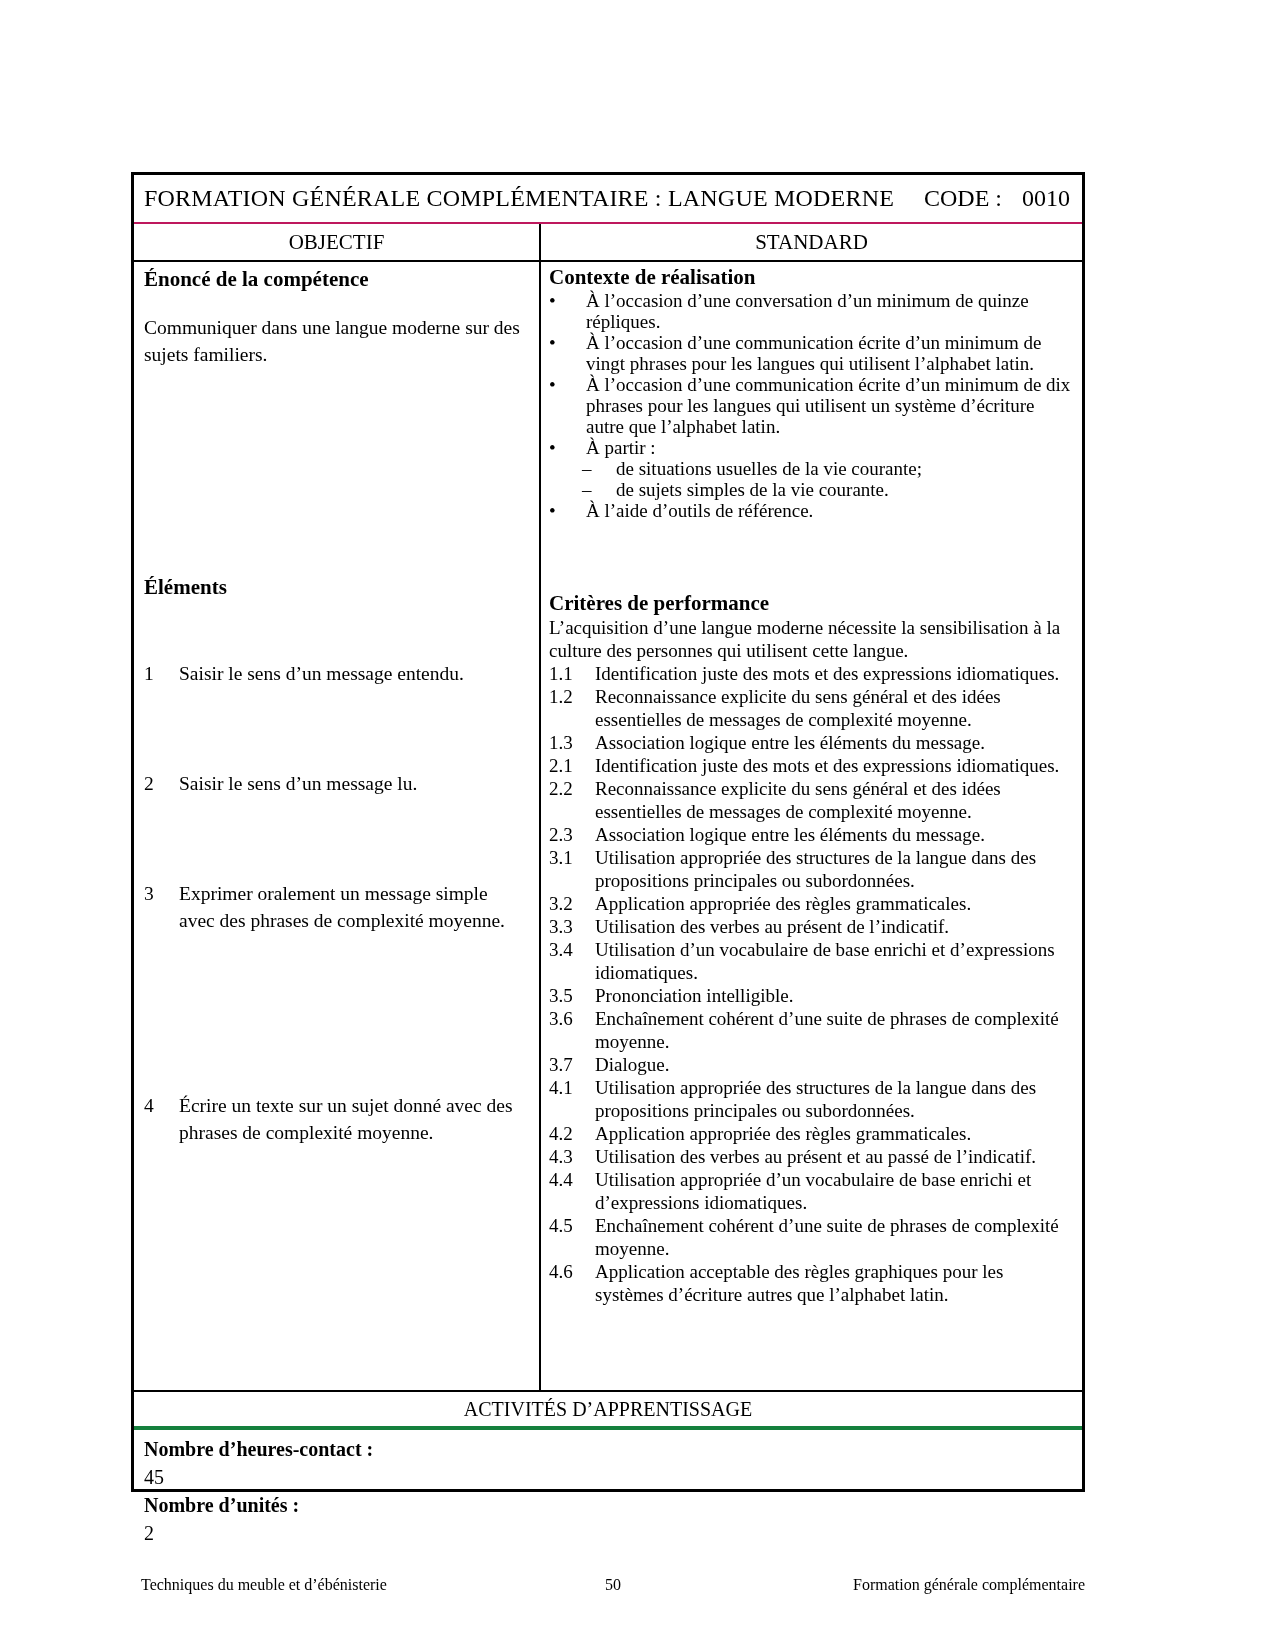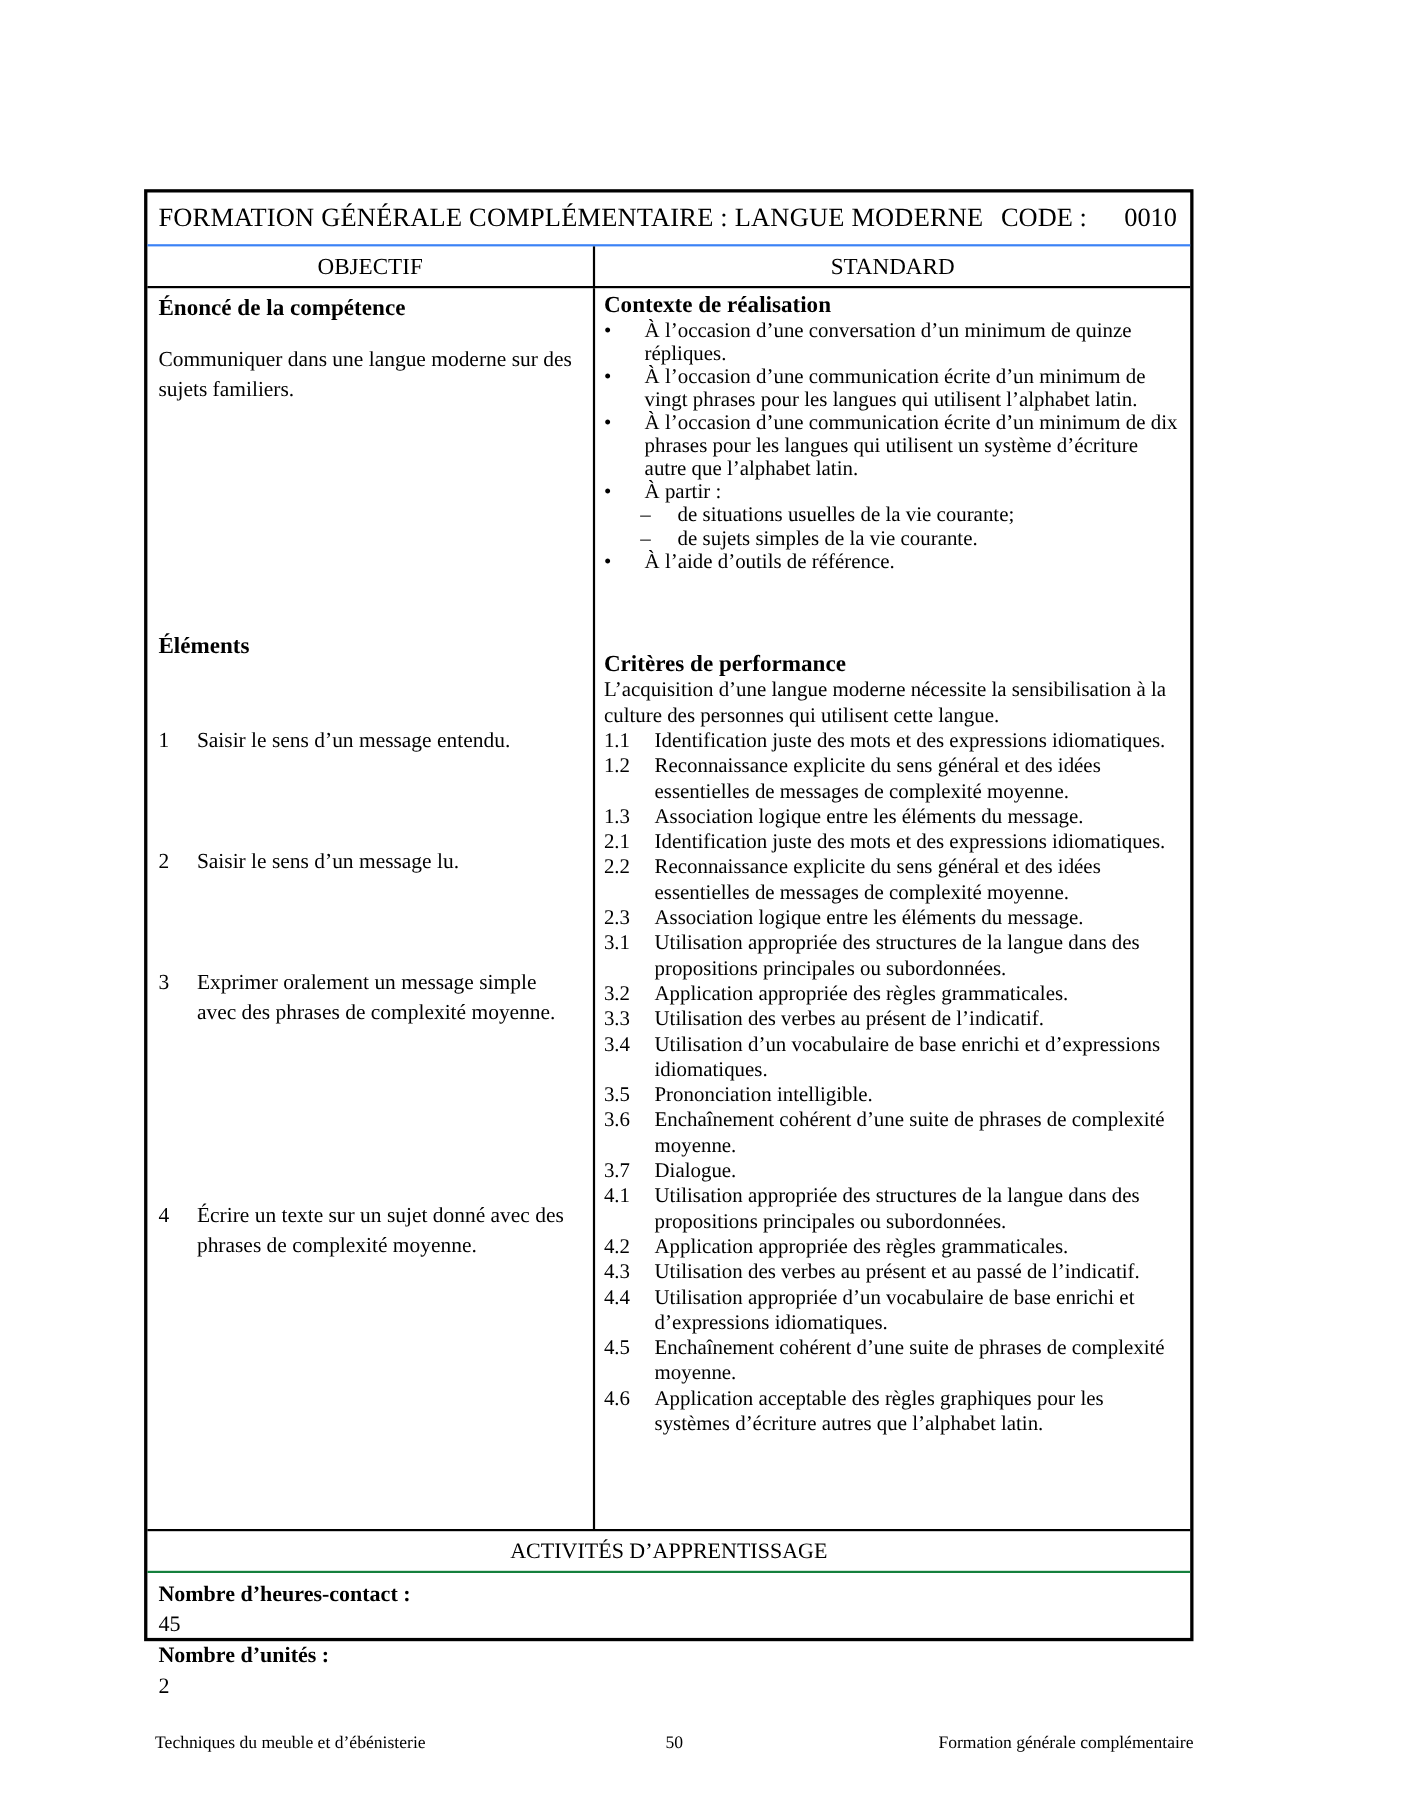--- a/index.html
+++ b/index.html
@@ -1,24 +1,24 @@
 <!DOCTYPE html>
 <html><head>
 <meta charset="utf-8">
 <style>
   html,body{margin:0;padding:0;background:#888;}
   .page{position:relative;width:1275px;height:1650px;background:#ffffff;
         font-family:"Liberation Serif", serif;color:#000;overflow:hidden;}
   .doc-table{position:absolute;left:131px;top:172px;width:954px;height:1320px;
              border:3px solid #000;box-sizing:border-box;display:flex;flex-direction:column;}
   
-  .title-row{height:49px;border-bottom:2px solid #3b82f6;display:flex;align-items:center;
+  .title-row{height:49px;border-bottom:2px solid #be185d;display:flex;align-items:center;
              padding:0 10px;font-size:24px;box-sizing:border-box;flex:0 0 auto;}
   .doc-title{flex:1;letter-spacing:.2px;white-space:nowrap;}
-  .code-label{margin-right:34px;}
+  .code-label{margin-right:20px;}
   .code-value{margin-right:2px;}
   
   .colhead-row{height:38px;border-bottom:2px solid #000;display:flex;font-size:21px;
                box-sizing:border-box;flex:0 0 auto;}
   .colhead-left{width:407px;border-right:2px solid #000;display:flex;align-items:center;
                 justify-content:center;box-sizing:border-box;}
   .colhead-right{flex:1;display:flex;align-items:center;justify-content:center;}
   
   .main-row{height:1130px;display:flex;border-bottom:2px solid #000;box-sizing:border-box;flex:0 0 auto;}
   .main-left{width:407px;border-right:2px solid #000;position:relative;box-sizing:border-box;overflow:hidden;}
@@ -39,21 +39,21 @@
   .ctx-bullet{width:37px;flex:0 0 auto;}
   .ctx-text{flex:1;}
   .ctx-subrow{display:flex;padding-left:33px;}
   .ctx-dash{width:34px;flex:0 0 auto;}
   .criteres-block{position:absolute;top:312px;left:8px;right:6px;margin-top:16px;}
   .crit-intro{font-size:19px;line-height:23px;}
   .crit-row{display:flex;font-size:19px;line-height:23px;}
   .crit-num{width:46px;flex:0 0 auto;}
   .crit-text{flex:1;}
   
-  .activities-row{height:38px;border-bottom:2px solid #15803d;display:flex;align-items:center;
+  .activities-row{height:38px;border-bottom:4px solid #15803d;display:flex;align-items:center;
                   justify-content:center;font-size:20px;box-sizing:border-box;flex:0 0 auto;}
   .numbers-row{flex:1;padding:5px 10px;box-sizing:border-box;font-size:20px;}
   .num-line{display:flex;line-height:28px;flex-direction:column;}
   .num-label{width:260px;font-weight:bold;flex:0 0 auto;}
   
   .page-footer{position:absolute;left:131px;top:1576px;width:954px;display:flex;
                align-items:baseline;font-size:16px;}
   .footer-left{flex:1;text-align:left;padding-left:10px;}
   .footer-center{flex:0 0 auto;}
   .footer-right{flex:1;text-align:right;}

